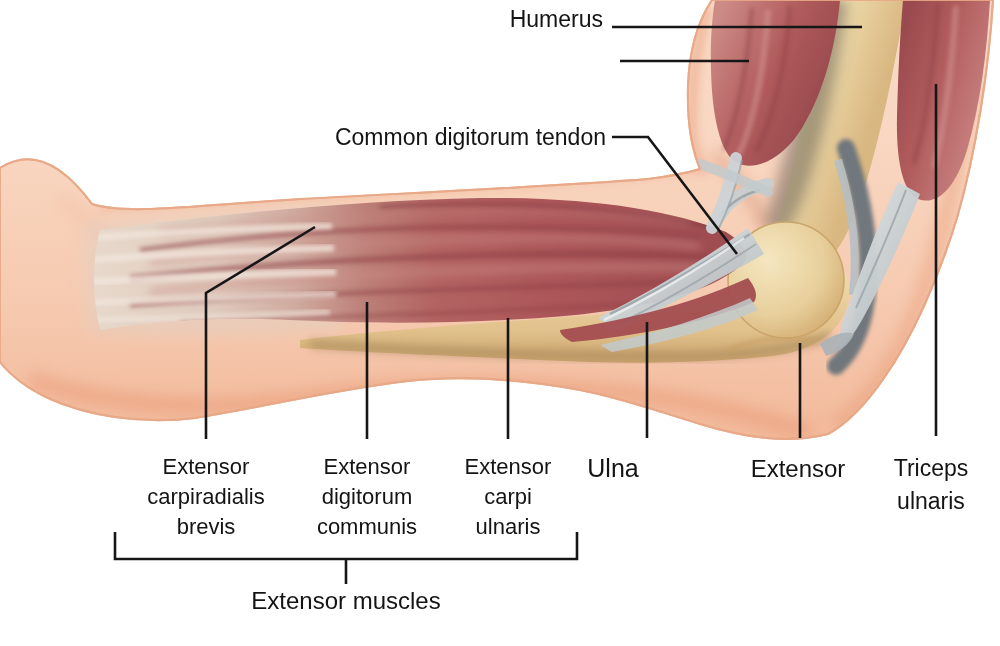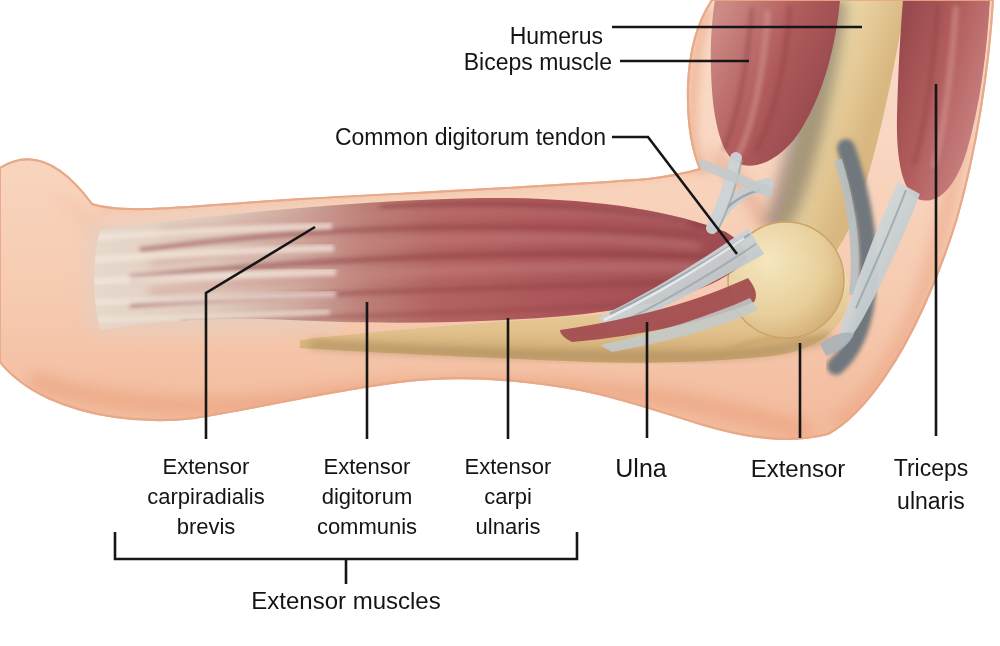--- a/index.html
+++ b/index.html
@@ -213,33 +213,32 @@
       <line x1="367" y1="302" x2="367" y2="439"></line>
       <line x1="508" y1="318" x2="508" y2="439"></line>
       <line x1="647" y1="322" x2="647" y2="438"></line>
       <line x1="800" y1="343" x2="800" y2="438"></line>
       <line x1="936" y1="84" x2="936" y2="436"></line>
       <polyline points="115,532 115,559 577,559 577,532"></polyline>
       <line x1="346" y1="559" x2="346" y2="584"></line>
     </g>
   </svg>
 
-  <div class="lbl right f23" style="right:397px;top:22px">Humerus</div>
-  <div class="lbl right f23" style="right:388px;top:48px">Biceps muscle</div>
+  <div class="lbl right f23" style="right:397px;top:5px">Humerus</div>
   <div class="lbl right f23" style="right:394px;top:123px">Common digitorum tendon</div>
 
   <div class="lbl center f22" style="left:206px;top:452px">Extensor
 carpiradialis
 brevis</div>
   <div class="lbl center f22" style="left:367px;top:452px">Extensor
 digitorum
 communis</div>
   <div class="lbl center f22" style="left:508px;top:452px">Extensor
 carpi
 ulnaris</div>
 
-  <div class="lbl center f25" style="left:641px;top:452px">Ulna</div>
+  <div class="lbl center f25" style="left:613px;top:452px">Ulna</div>
   <div class="lbl center f24" style="left:798px;top:453px">Extensor</div>
   <div class="lbl center triceps-lh" style="left:931px;top:452px">Triceps
 ulnaris</div>
 
   <div class="lbl center f24" style="left:346px;top:585px">Extensor muscles</div>
 </div>
 
 </body></html>

